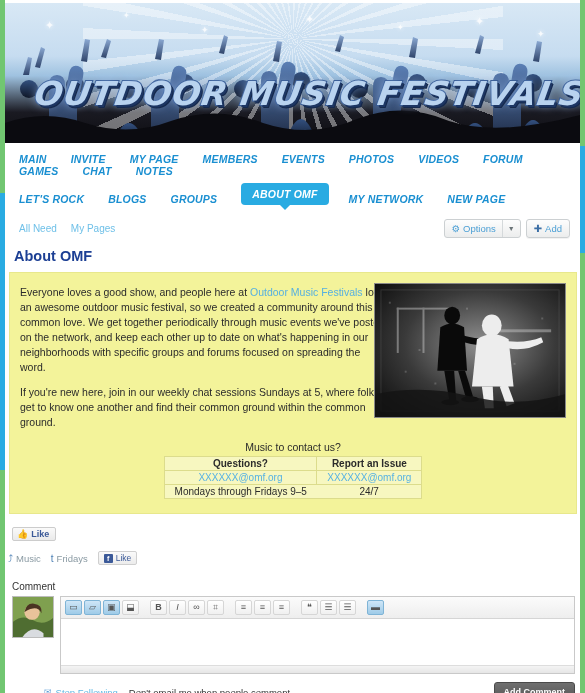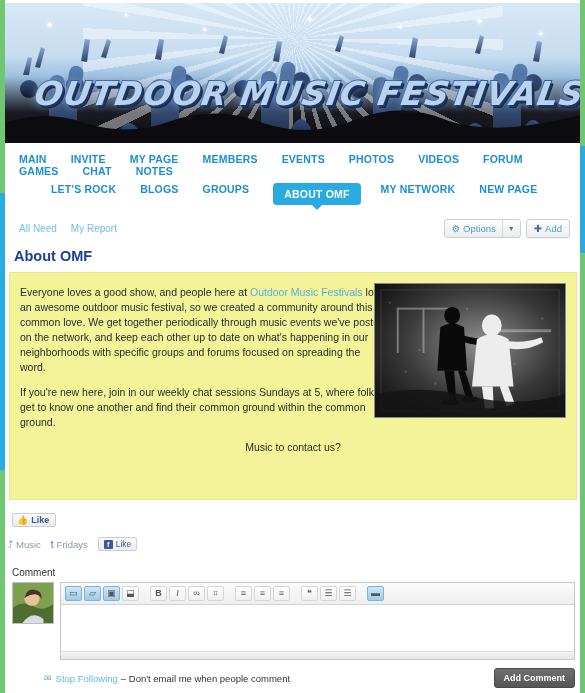--- a/index.html
+++ b/index.html
@@ -55,22 +55,22 @@
     paint-order: stroke fill;
     text-shadow:
       2px 2px 0 #1d3663, 3px 3px 0 #16294c,
       0 0 10px rgba(160,200,255,.7);
     transform: skewX(-9deg);
     white-space: nowrap;
   }
 
   
   .nav-wrap { margin: 0 5px; padding: 6px 0 2px 0; background: #fff; }
-  .nav-row { display: flex; align-items: flex-start; flex-wrap: wrap; padding: 4px 0 4px 14px; }
-  .nav-row.row2 { padding-top: 2px; padding-bottom: 4px; margin-left: 32px; }
+  .nav-row { display: flex; align-items: flex-end; flex-wrap: wrap; padding: 4px 0 4px 14px; font-style: italic; }
+  .nav-row.row2 { padding-top: 2px; padding-bottom: 4px; }
   .nav-item {
     font-size: 10.5px; font-weight: bold; color: #1a8fd1;
     letter-spacing: .2px; margin-right: 24px; cursor: pointer;
     text-transform: uppercase; white-space: nowrap;
   }
   .nav-item.active {
     position: relative;
     background: #29abe2; color: #ffffff;
     padding: 5px 11px; border-radius: 4px;
     margin-right: 20px;
@@ -360,21 +360,21 @@
       <div class="nav-item">BLOGS</div>
       <div class="nav-item">GROUPS</div>
       <div class="nav-item active">ABOUT OMF</div>
       <div class="nav-item">MY NETWORK</div>
       <div class="nav-item">NEW PAGE</div>
     </div>
   </div>
 
   <div class="subbar">
     <a>All Need</a>
-    <a>My Report</a>
+    <a>My Pages</a>
     <div class="subbar-actions">
       <div class="btn-split">
         <span class="lbl">
           <span class="gear">⚙</span>
           <span>Options</span>
         </span>
         <span class="car">▼</span>
       </div>
       <div class="btn-grey">
         <span class="gear">✚</span>
@@ -440,20 +440,36 @@
       </svg>
     </div>
 
     <div class="body-col">
       <p><span>Everyone loves a good show, and people here at </span><a class="inline">Outdoor Music Festivals</a><span> love an awesome outdoor music festival, so we created a community around this common love. We get together periodically through music events we've posted on the network, and keep each other up to date on what's happening in our neighborhoods with specific groups and forums focused on spreading the word.</span></p>
       <p>If you're new here, join in our weekly chat sessions Sundays at 5, where folks get to know one another and find their common ground within the common ground.</p>
     </div>
 
     <div class="contact-wrap">
       <div class="contact-head">Music to contact us?</div>
+      <table class="contact">
+        <tbody>
+            <tr>
+          <td class="hdr">Questions?</td>
+          <td class="hdr">Report an Issue</td>
+        </tr>
+        <tr>
+          <td class="mail">XXXXXX@omf.org</td>
+          <td class="mail">XXXXXX@omf.org</td>
+        </tr>
+        <tr class="norow">
+          <td>Mondays through Fridays 9–5</td>
+          <td>24/7</td>
+        </tr>
+      </tbody>
+        </table>
     </div>
   </div>
 
   <div class="social">
     <span class="fb-like">
       <span class="thumb">👍</span>
       <span>Like</span>
     </span>
   </div>
 

